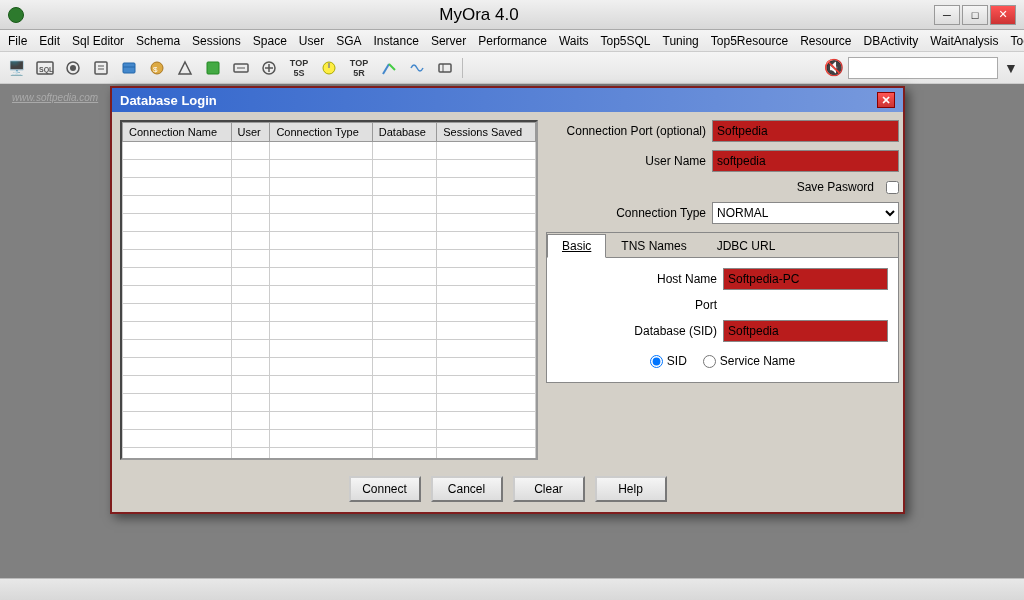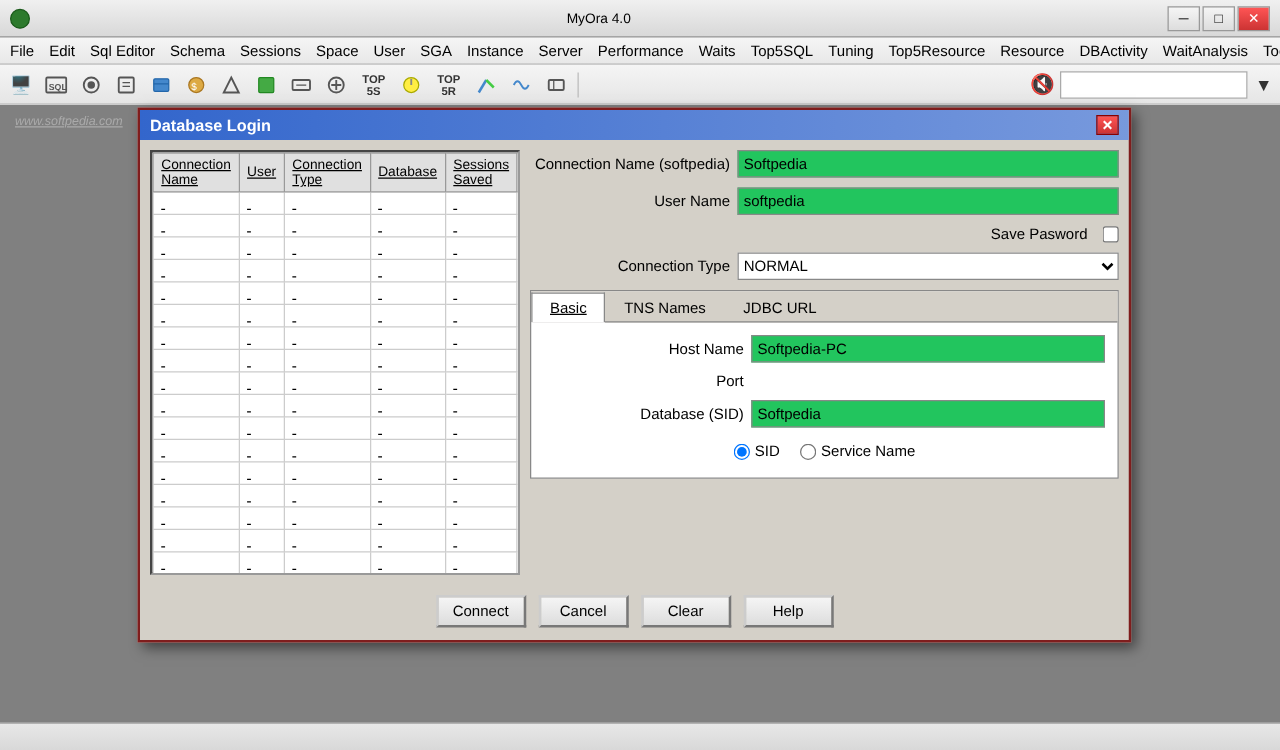--- a/index.html
+++ b/index.html
@@ -142,23 +142,22 @@
     }
 
     .dialog-body {
       display: flex;
       padding: 8px;
       gap: 8px;
     }
 
     
     .connections-panel {
-      width: 296px;
+      width: 418px;
       flex-shrink: 0;
-      text-decoration: underline;
     }
     .connections-table {
       width: 100%;
       border-collapse: collapse;
       background: white;
       font-size: 11px;
     }
     .connections-table th {
       background: #e0e0e0;
       border: 1px solid #999;
@@ -196,21 +195,21 @@
       text-align: right;
       font-size: 12px;
       flex-shrink: 0;
     }
     .form-input {
       flex: 1;
       height: 22px;
       border: 1px solid #888;
       padding: 2px 4px;
       font-size: 12px;
-      background: #22c55e;
+      background: #b91c1c;
     }
     .form-input:disabled {
       background: #e8e8e8;
     }
 
     .form-select {
       flex: 1;
       height: 22px;
       border: 1px solid #888;
       font-size: 12px;
@@ -294,21 +293,21 @@
       display: flex;
       align-items: center;
       padding: 0 4px;
     }
   </style>
 </head>
 <body>
 
 <div class="title-bar">
   <div style="width:16px;height:16px;background:#2d7a2d;border-radius:50%;border:1px solid #1a5a1a;"></div>
-  <span style="flex:1;text-align:center;font-size:11px;">MyOra 4.0</span>
+  <span style="flex:1;text-align:center;font-size:17px;">MyOra 4.0</span>
   <div class="title-bar-controls">
     <button class="title-btn">─</button>
     <button class="title-btn">□</button>
     <button class="title-btn close">✕</button>
   </div>
 </div>
 
 <div class="menu-bar">
   <span class="menu-item">File</span>
   <span class="menu-item">Edit</span>
@@ -572,21 +571,21 @@
                   <td>&nbsp;</td>
                 </tr>
               </tbody>
           </table>
         </div>
       </div>
 
       <div class="login-form">
 
         <div class="form-row">
-          <span class="form-label">Connection Name (softpedia)</span>
+          <span class="form-label">Connection Port (optional)</span>
           <input type="text" class="form-input" id="conn-name-input" value="Softpedia" style="">
         </div>
 
         <div class="form-row">
           <span class="form-label">User Name</span>
           <input type="text" class="form-input" id="username-input" value="softpedia" style="">
         </div>
 
 
         <div class="form-row" style="justify-content: flex-end;">

